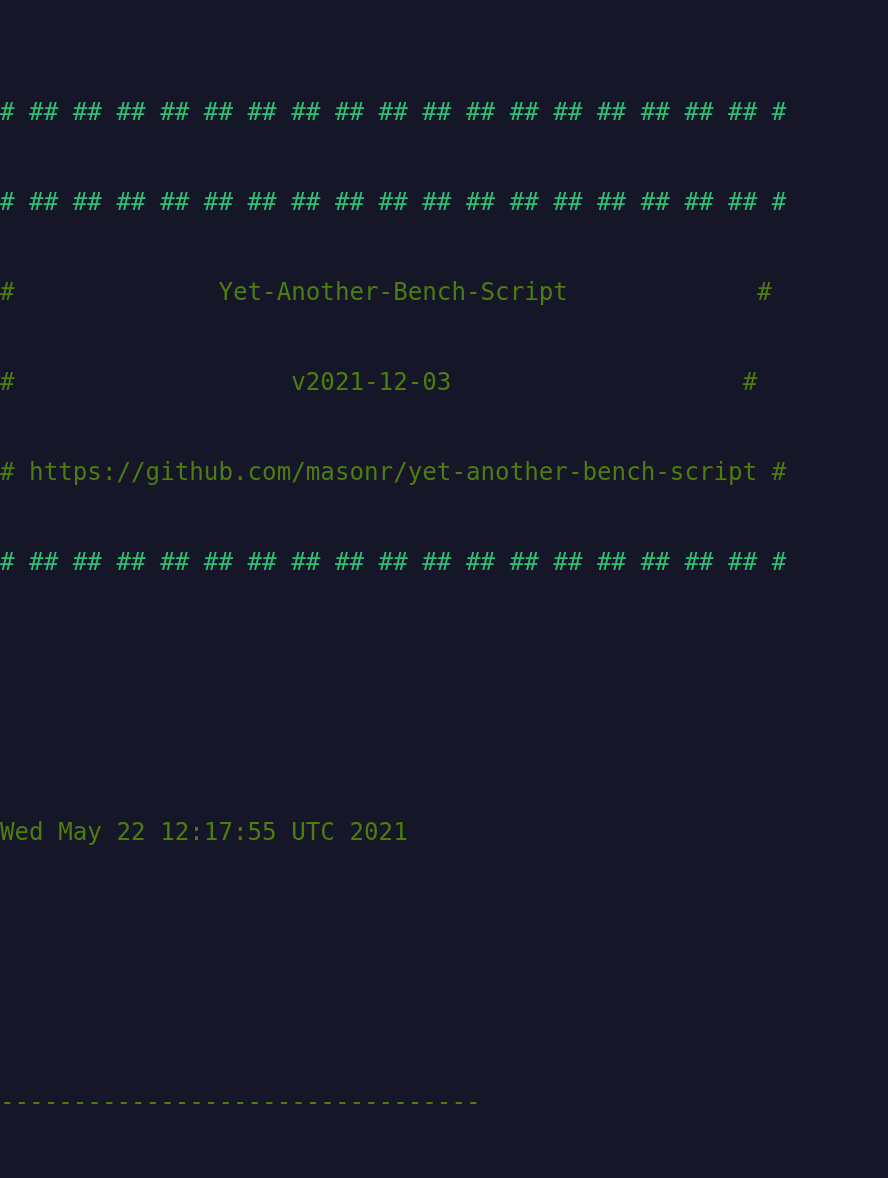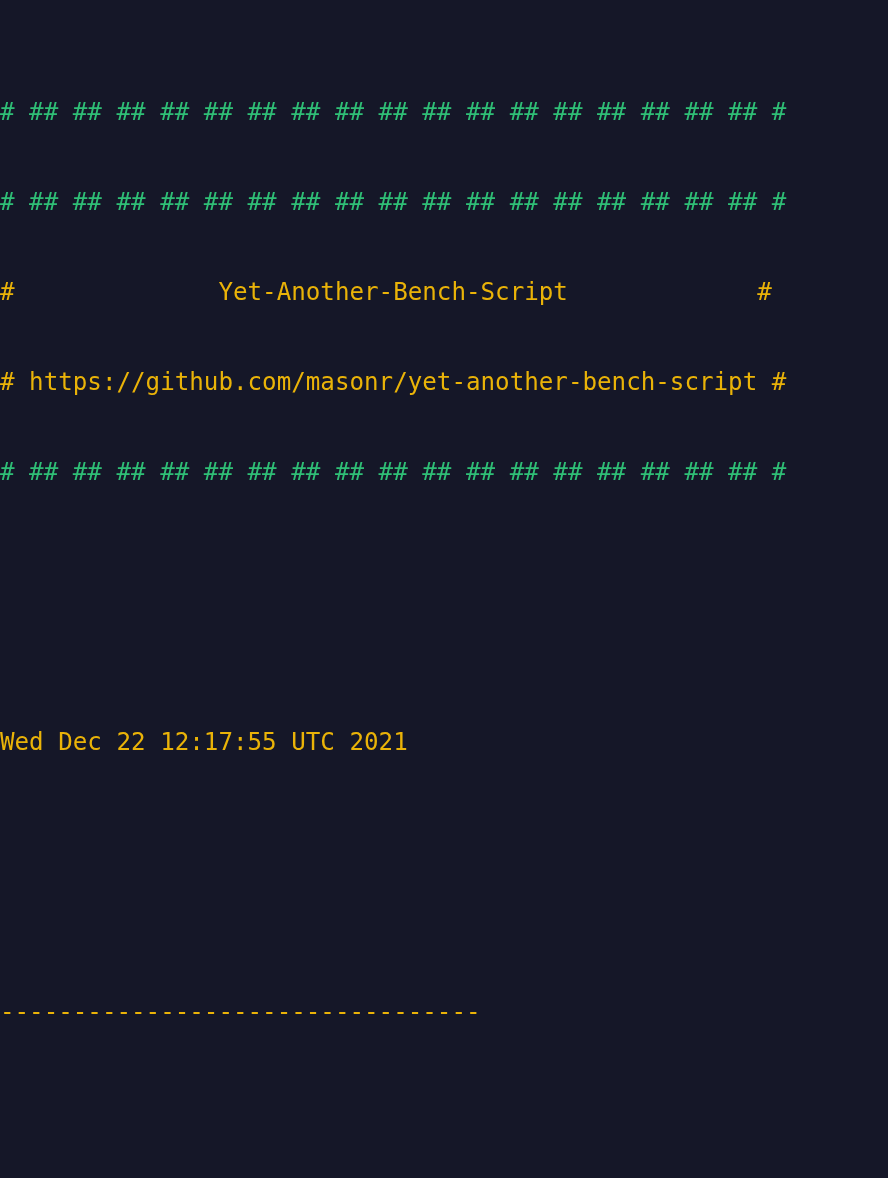--- a/index.html
+++ b/index.html
@@ -33,46 +33,47 @@
     position: absolute;
     left: 0;
     top: -23px;
     width: 888px;
   }
   .line {
     display: block;
     height: 30px;
     line-height: 30px;
     white-space: pre;
-    color: #eab308;
+    color: #4d7c0f;
   }
   .line.blank {
     color: transparent;
   }
   .hashline {
     color: #2fbf76;
   }
 </style>
 </head>
 <body style="background: rgb(21, 23, 40);">
 
 <div id="terminal" style="background: rgb(21, 23, 40); color: rgb(47, 191, 94);">
   <div id="screen">
 
     
     <span class="line hashline"># ## ## ## ## ## ## ## ## ## ## ## ## ## ## ## ## ## #</span>
     <span class="line hashline"># ## ## ## ## ## ## ## ## ## ## ## ## ## ## ## ## ## #</span>
     <span class="line">#              Yet-Another-Bench-Script             #</span>
+    <span class="line">#                   v2021-12-03                    #</span>
     <span class="line"># https://github.com/masonr/yet-another-bench-script #</span>
     <span class="line hashline"># ## ## ## ## ## ## ## ## ## ## ## ## ## ## ## ## ## #</span>
 
     <span class="line blank"> </span>
 
     
-    <span class="line">Wed Dec 22 12:17:55 UTC 2021</span>
+    <span class="line">Wed May 22 12:17:55 UTC 2021</span>
 
     <span class="line blank"> </span>
 
     
     <span class="line">---------------------------------</span>
     
     
     
     
     

